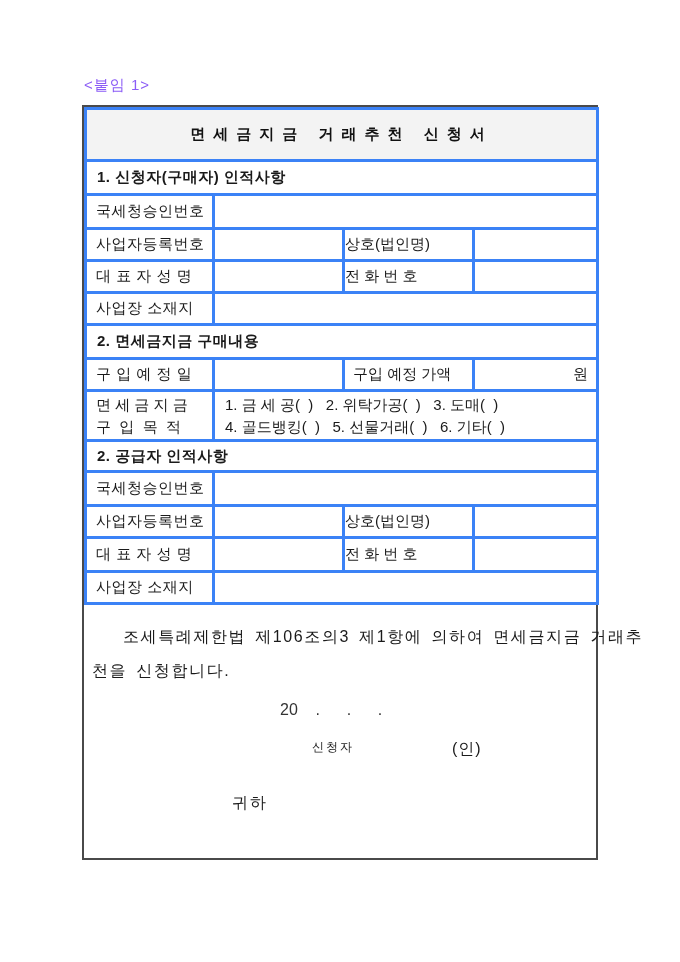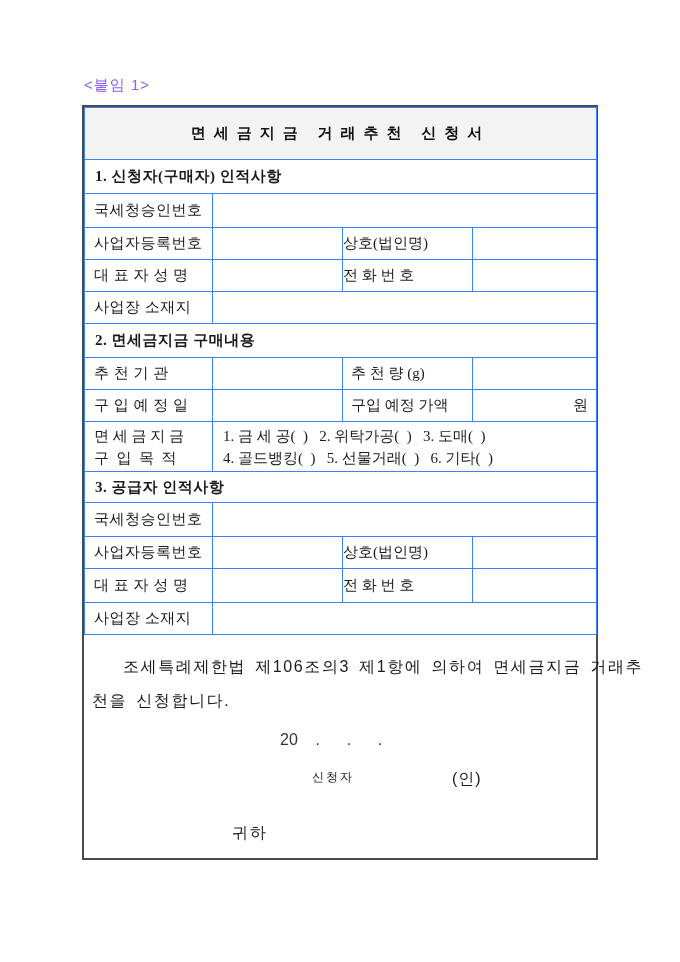--- a/index.html
+++ b/index.html
@@ -18,25 +18,24 @@
     position: absolute; left: 82px; top: 105px;
     width: 516px; height: 755px;
     border: 2px solid #4a4a4a;
     background: #ffffff;
   }
   table.form {
     width: 512px; table-layout: fixed;
     border-collapse: collapse;
   }
   table.form td {
-    border: 1px solid #3b82f6;
+    border: 3px solid #3b82f6;
     font-size: 15px;
     vertical-align: middle;
     overflow: hidden;
-    font-family: Liberation Serif, serif;
   }
   col.c1 { width: 128px; }
   col.c2 { width: 130px; }
   col.c3 { width: 130px; }
   col.c4 { width: 124px; }
 
   td.title-cell {
     background: #f3f3f3;
     text-align: center;
     font-family: "DejaVu Serif", serif;
@@ -142,38 +141,32 @@
     </tr>
     <tr class="h-row">
       <td class="lbl">사업장 소재지</td>
       <td colspan="3" class="val"></td>
     </tr>
 
     <tr class="h-sec">
       <td colspan="4" class="section-heading">2. 면세금지금 구매내용</td>
     </tr>
     <tr class="h-row">
-      <td class="lbl">추 천 기 관</td>
-      <td class="val"></td>
-      <td class="lbl2-left">추 천 량 (g)</td>
-      <td class="val"></td>
-    </tr>
-    <tr class="h-row">
       <td class="lbl">구 입 예 정 일</td>
       <td class="val"></td>
       <td class="lbl2-left">구입 예정 가액</td>
       <td class="val val-unit">원</td>
     </tr>
     <tr class="h-purpose">
       <td class="purpose-label"><div>면 세 금 지 금</div><div>구  입  목  적</div></td>
       <td colspan="3" class="purpose-options"><div>1. 금 세 공(  )   2. 위탁가공(  )   3. 도매(  )</div><div>4. 골드뱅킹(  )   5. 선물거래(  )   6. 기타(  )</div></td>
     </tr>
 
     <tr class="h-sec3">
-      <td colspan="4" class="section-heading">3. 공급자 인적사항</td>
+      <td colspan="4" class="section-heading">2. 공급자 인적사항</td>
     </tr>
     <tr class="h-row-lg">
       <td class="lbl">국세청승인번호</td>
       <td colspan="3" class="val"></td>
     </tr>
     <tr class="h-row">
       <td class="lbl">사업자등록번호</td>
       <td class="val"></td>
       <td class="lbl2-center">상호(법인명)</td>
       <td class="val"></td>

